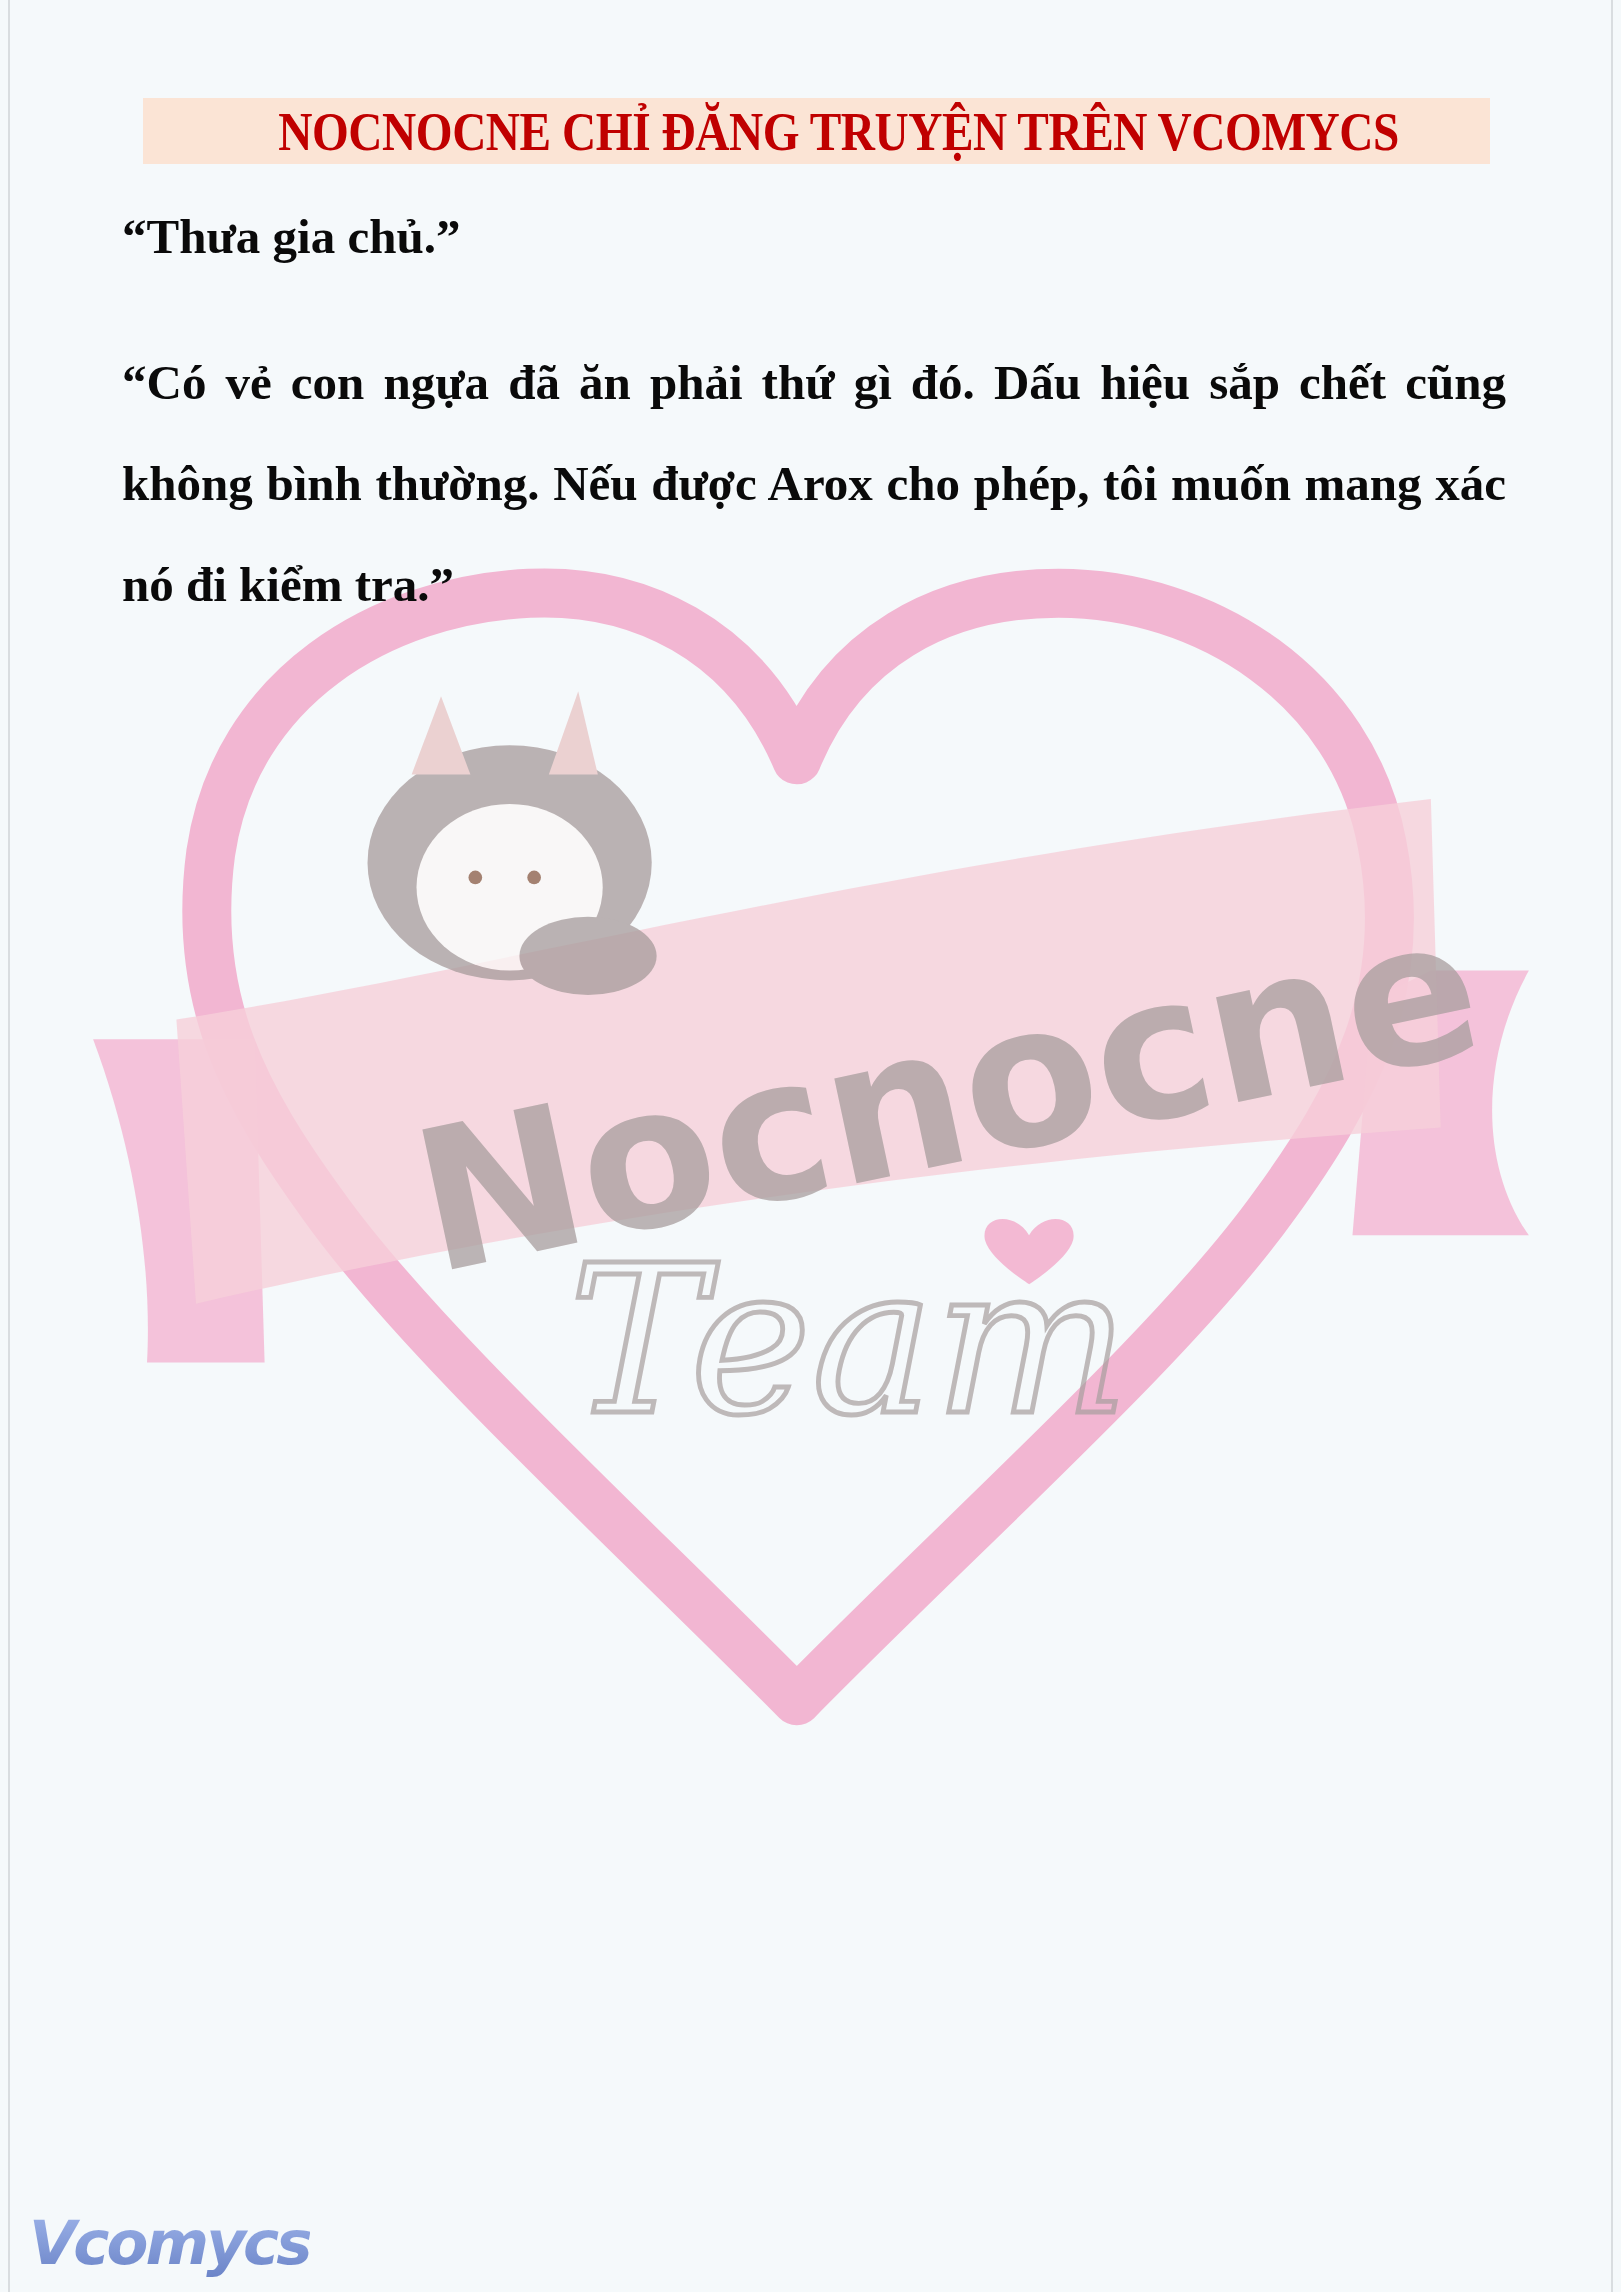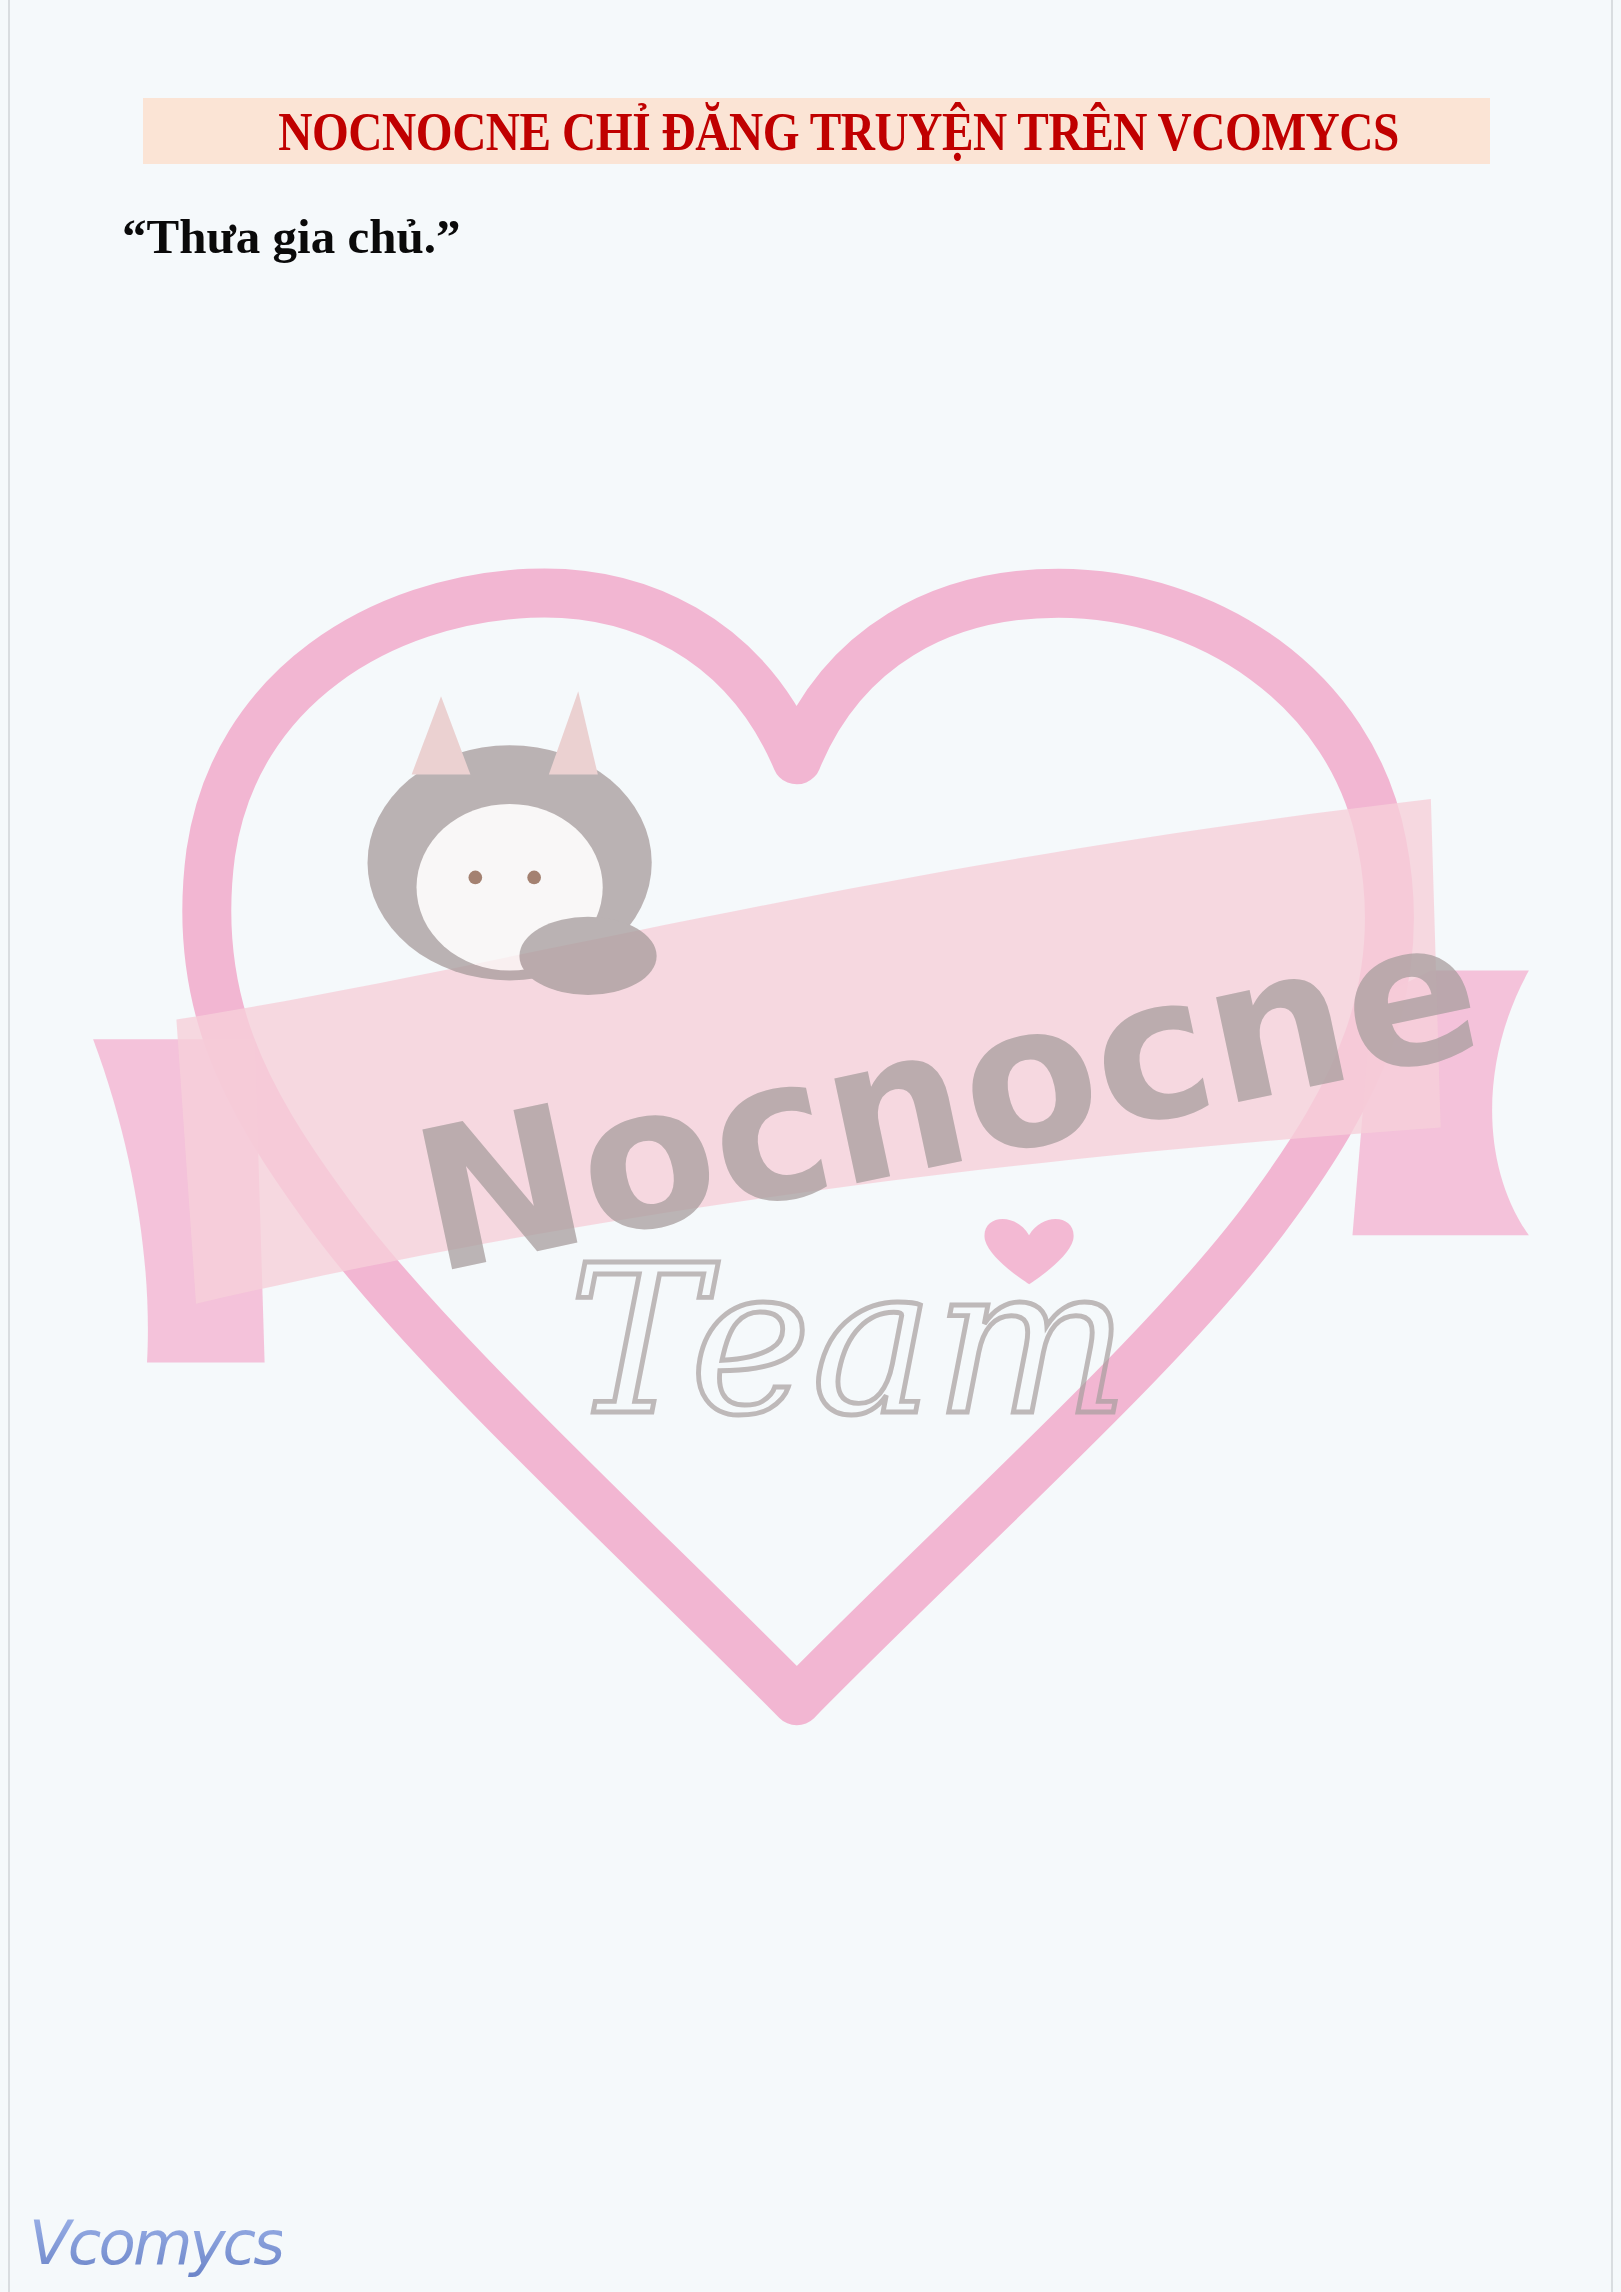--- a/index.html
+++ b/index.html
@@ -27,21 +27,21 @@
 
     .story {
       position: absolute; left: 122px; top: 186px; width: 1384px;
       color: #0a0a0a; font-weight: bold; font-size: 49px; line-height: 101px;
     }
     .story p { margin: 0 0 45px 0; text-align: justify; text-align-last: left; }
     .story p.single { margin-bottom: 45px; }
 
     .logo {
       position: absolute; left: 29px; top: 2207px;
-      font-family: "DejaVu Sans", sans-serif; font-weight: normal; font-style: italic;
+      font-family: "DejaVu Sans", sans-serif; font-weight: bold; font-style: italic;
       font-size: 61px; letter-spacing: -2.9px;
       color: #7e97d6;
       background: linear-gradient(180deg, #9fb5ea 0%, #6b84c8 100%);
       -webkit-background-clip: text; background-clip: text; -webkit-text-fill-color: transparent;
     }
   </style>
 </head>
 <body>
 
 <div class="border-left"></div>
@@ -71,16 +71,17 @@
 
   <path d="M1050 1260 C1035 1235, 1000 1240, 1005 1265 C1010 1285, 1050 1310, 1050 1310 C1050 1310, 1090 1285, 1095 1265 C1100 1240, 1065 1235, 1050 1260 Z" fill="#f2a9c9" opacity="0.8"></path>
 </svg>
 
 <div class="title-band">
   <span class="title-text">NOCNOCNE CHỈ ĐĂNG TRUYỆN TRÊN VCOMYCS</span>
 </div>
 
 <div class="story">
   <p class="single">“Thưa gia chủ.”</p>
+  <p>“Có vẻ con ngựa đã ăn phải thứ gì đó. Dấu hiệu sắp chết cũng không bình thường. Nếu được Arox cho phép, tôi muốn mang xác nó đi kiểm tra.”</p>
 </div>
 
 <div class="logo">Vcomycs</div>
 
 
 </body></html>

